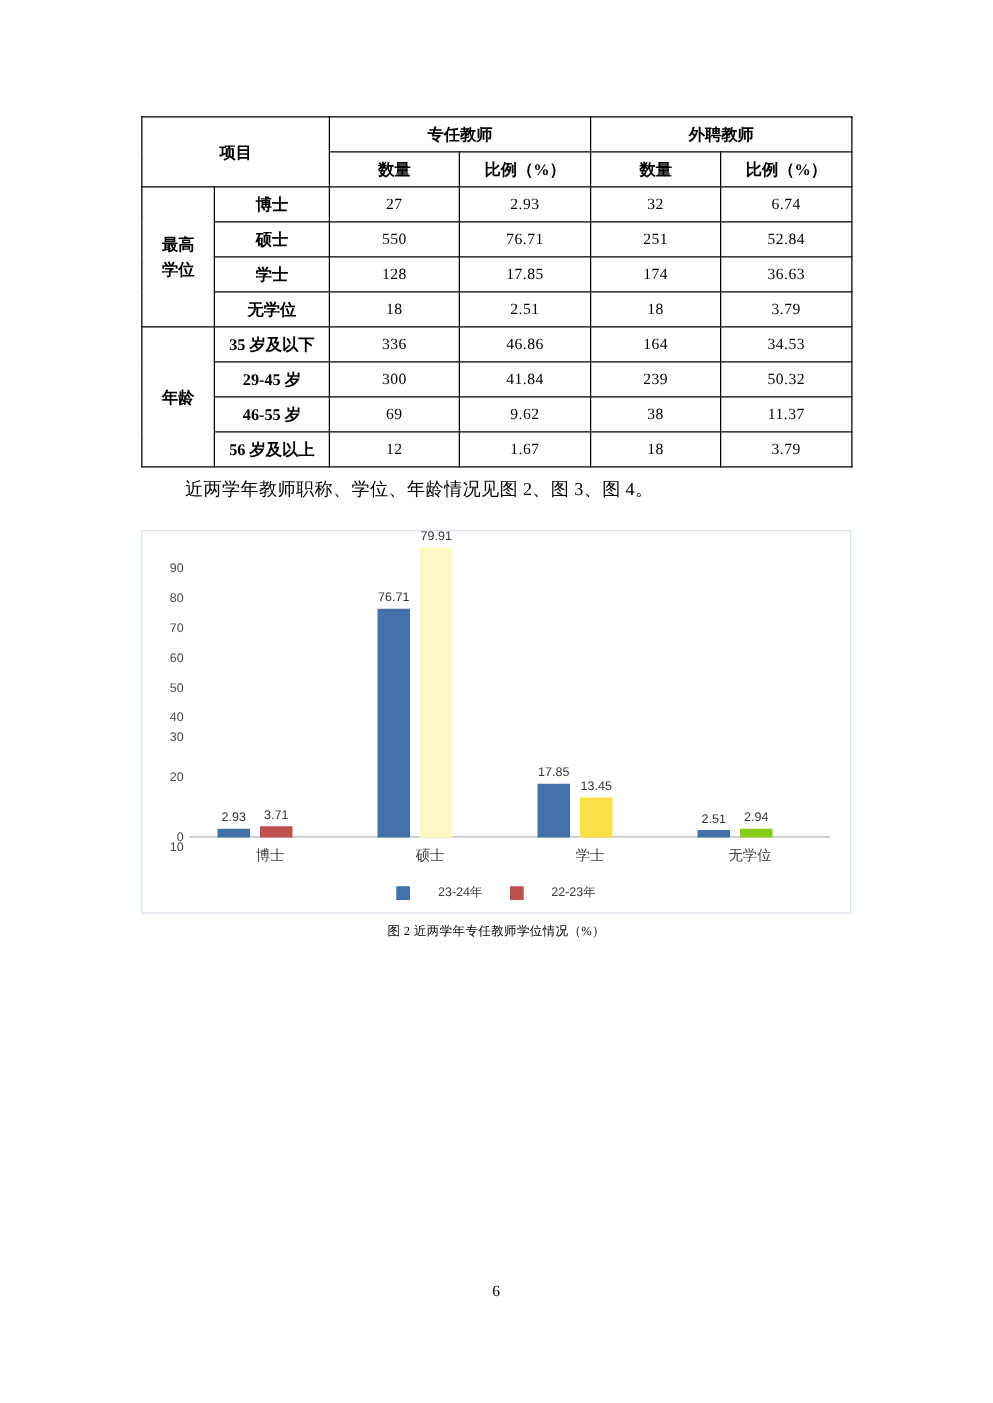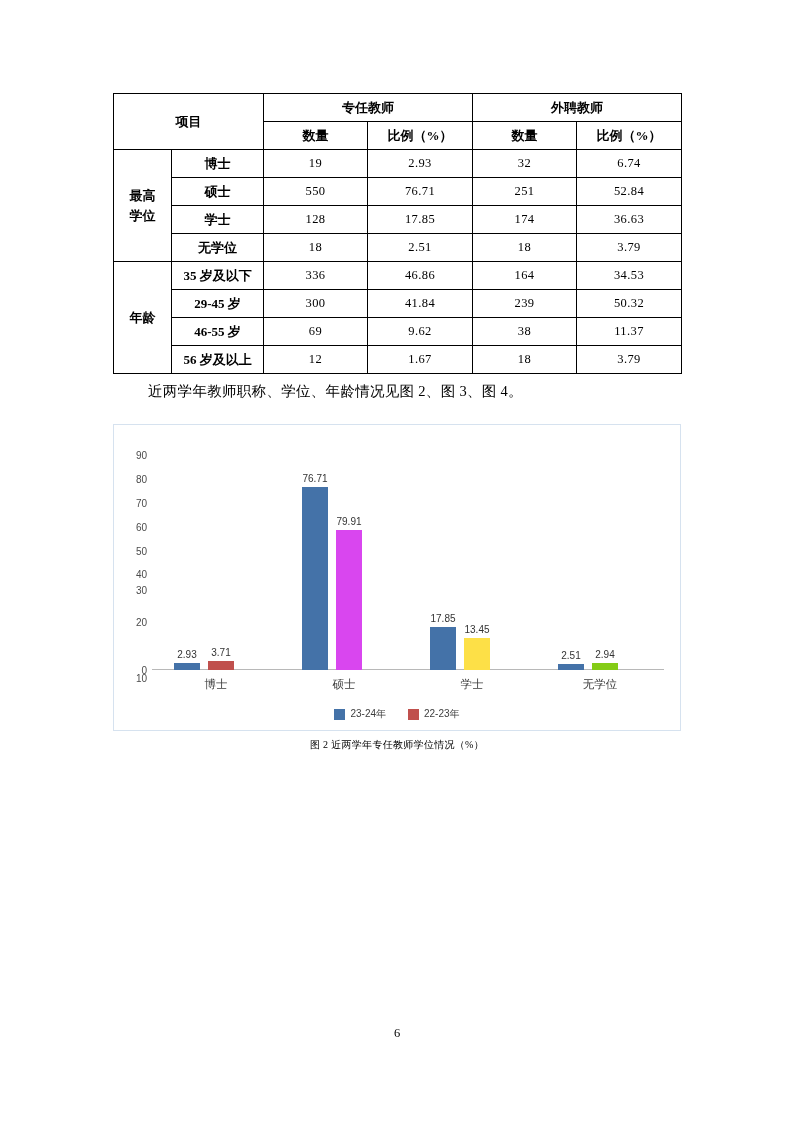--- a/index.html
+++ b/index.html
@@ -168,21 +168,21 @@
     width: 100%;
     top: 282px;
     display: flex;
     justify-content: center;
     gap: 22px;
     align-items: center;
   }
   .legend-item {
     display: flex;
     align-items: center;
-    gap: 5px;
+    gap: 22px;
     font-size: 10px;
     color: #3d3d3d;
     font-family: "Liberation Sans", sans-serif;
   }
   .legend-swatch {
     width: 11px;
     height: 11px;
     display: inline-block;
   }
   .legend-swatch.s0 { background: #4472a8; }
@@ -236,21 +236,21 @@
           <td class="hdr">数量</td>
           <td class="hdr">比例（%）</td>
         </tr>
 
         <tr>
           <td class="sidelabel" rowspan="4">
             <div>最高</div>
             <div>学位</div>
           </td>
           <td class="rowlabel">博士</td>
-          <td class="num">19</td>
+          <td class="num">27</td>
           <td class="num">2.93</td>
           <td class="num">32</td>
           <td class="num">6.74</td>
         </tr>
         <tr>
           <td class="rowlabel">硕士</td>
           <td class="num">550</td>
           <td class="num">76.71</td>
           <td class="num">251</td>
           <td class="num">52.84</td>
@@ -315,21 +315,21 @@
             </div>
             <div class="bar s1" style="height: 8.86278px; background: rgb(192, 80, 77);">
               <span class="bar-val">3.71</span>
             </div>
             <div class="cat-name">博士</div>
           </div>
           <div class="cat-group" style="left: 128px; width: 128px;">
             <div class="bar s0" style="height: 183.252px; background: rgb(68, 114, 168);">
               <span class="bar-val">76.71</span>
             </div>
-            <div class="bar s1" style="height: 140px; background: #d946ef;">
+            <div class="bar s1" style="height: 232px; background: #fef9c3;">
               <span class="bar-val">79.91</span>
             </div>
             <div class="cat-name">硕士</div>
           </div>
           <div class="cat-group" style="left: 256px; width: 128px;">
             <div class="bar s0" style="height: 42.6417px; background: rgb(68, 114, 168);">
               <span class="bar-val">17.85</span>
             </div>
             <div class="bar s1" style="height: 32.1306px; background: #fde047;">
               <span class="bar-val">13.45</span>

